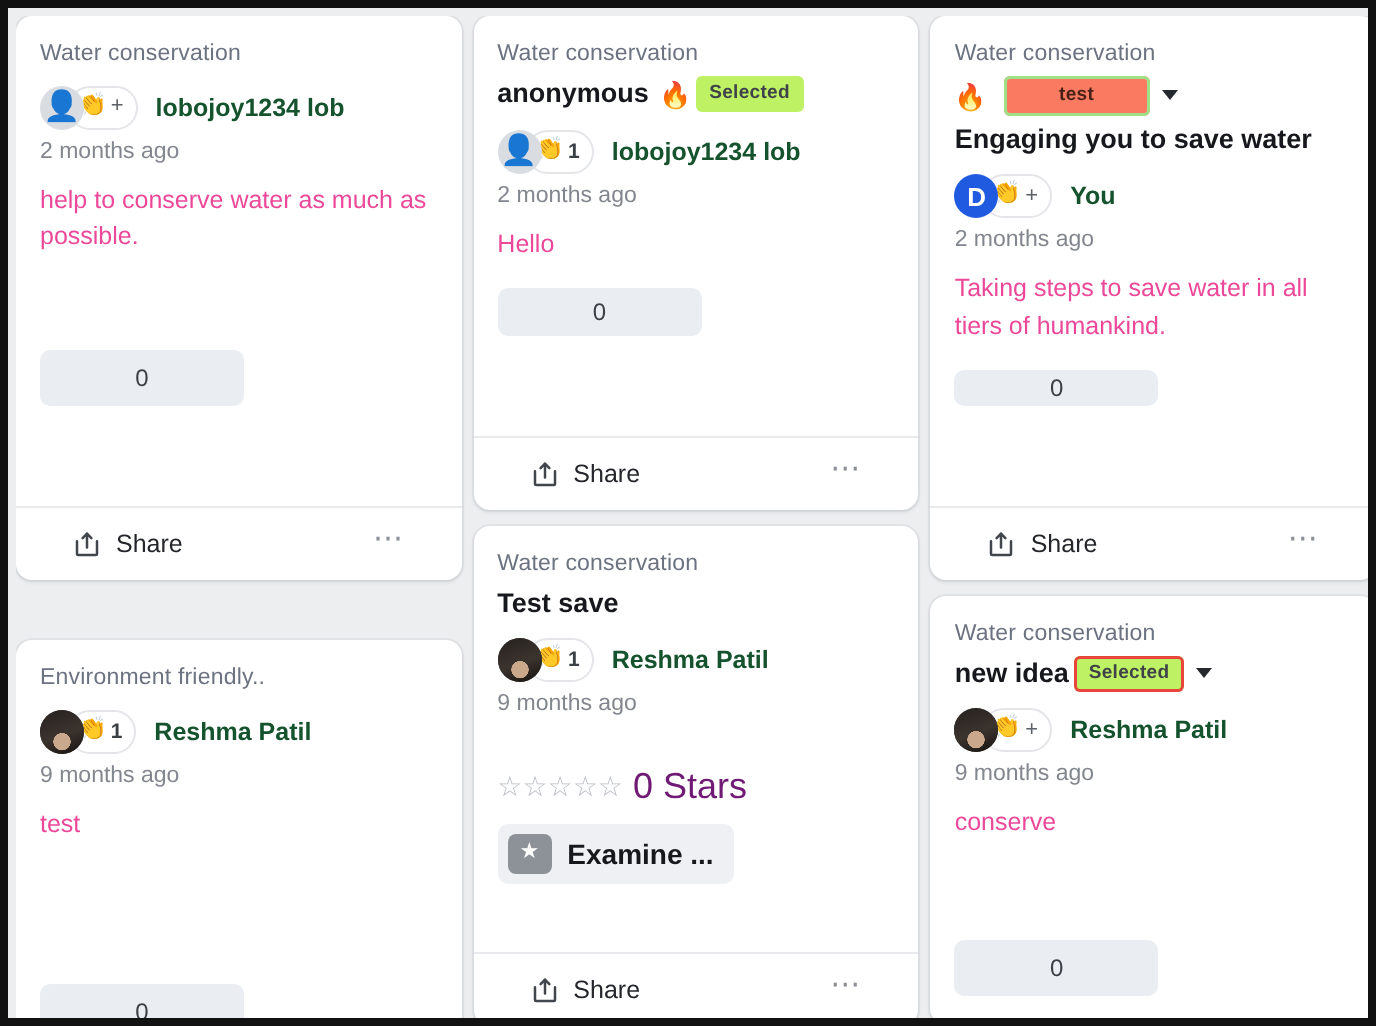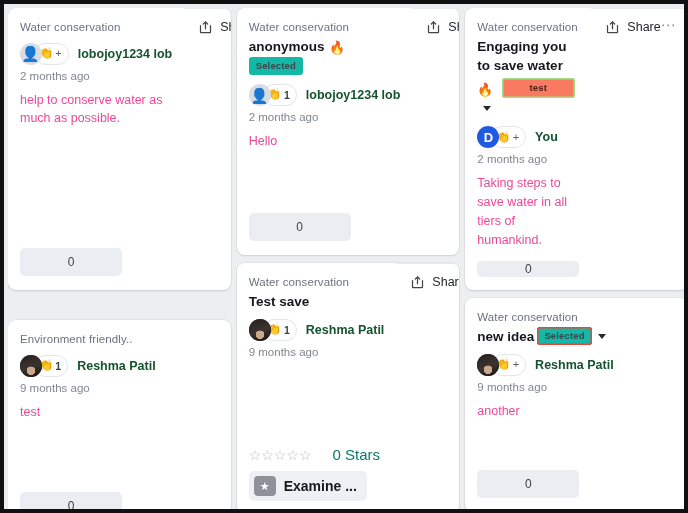--- a/index.html
+++ b/index.html
@@ -45,23 +45,24 @@
     flex-direction: column;
     gap: 8px;
     min-width: 0;
   }
 
   .card {
     background: #ffffff;
     border-radius: 8px;
     box-shadow: 0 1px 2px rgba(20,25,35,0.10), 0 0 0 1px rgba(20,25,35,0.045);
     display: flex;
-    flex-direction: row;
+    flex-direction: column;
     overflow: hidden;
     flex: none;
+    gap: 36px;
   }
 
   .card-body {
     padding: 12px 12px 6px 12px;
     display: flex;
     flex-direction: column;
     flex: 1 1 auto;
     min-height: 0;
   }
 
@@ -92,21 +93,21 @@
     display: inline-block;
     font-size: 9.5px;
     font-weight: 600;
     padding: 2px 7px 3px 7px;
     border-radius: 3px;
     vertical-align: 2px;
     letter-spacing: 0.15px;
     white-space: nowrap;
   }
   .badge-selected {
-    background: #14b8a6;
+    background: #bef264;
     color: #3f4249;
   }
   .badge-outlined {
     box-shadow: inset 0 0 0 1.5px #e8453c;
   }
   .badge-test {
     background: #f97a60;
     color: #4a2016;
     box-shadow: inset 0 0 0 1.5px #9fe08a;
     padding: 3px 28px 4px 28px;
@@ -221,23 +222,22 @@
     gap: 5px;
     margin: 10px 0 8px 0;
   }
   .stars { display: flex; gap: 0px; }
   .star {
     font-size: 14px;
     color: #b9bdc4;
     line-height: 1;
   }
   .stars-label {
-    font-size: 15px;
-    color: #0f766e;
-    margin-left: 16px;
+    font-size: 18px;
+    color: #701a75;
   }
 
   .examine-btn {
     display: inline-flex;
     align-items: center;
     gap: 8px;
     background: #eef0f4;
     border: none;
     border-radius: 5px;
     padding: 5px 10px 5px 5px;
@@ -278,21 +278,22 @@
     align-items: center;
     justify-content: center;
     margin-bottom: 8px;
   }
 
   .card-footer {
     border-top: 1px solid #e8eaee;
     height: 36px;
     display: flex;
     align-items: center;
-    padding: 0 14px;
+    justify-content: space-between;
+    padding: 0 28px;
     flex: none;
   }
   .share-btn {
     display: flex;
     align-items: center;
     gap: 7px;
     background: none;
     border: none;
     padding: 0;
     cursor: pointer;
@@ -454,22 +455,22 @@
               <span class="share-label">Share</span>
             </button>
             <button class="more-btn">⋯</button>
           </div>
         </div>
       </div>
       <div class="column">
         <div class="card" style="height: 282px;">
           <div class="card-body">
             <div class="challenge">Water conservation</div>
+            <div class="title-row" style="margin-top: 1px;"><span class="fire" style="margin-right: 8px; margin-left: 0px;">🔥</span><span><span class="badge badge-test">test</span><span class="caret"></span></span></div>
             <div class="title-row"><span class="title-text">Engaging you to save water</span></div>
-            <div class="title-row" style="margin-top: 1px;"><span class="fire" style="margin-right: 8px; margin-left: 0px;">🔥</span><span><span class="badge badge-test">test</span><span class="caret"></span></span></div>
             <div class="meta-row">
               <div class="avatar-group">
                 <div class="avatar avatar-initial">D</div>
                 <span class="clap-pill">
                   <span class="clap-emoji">👏</span>
                   <span class="clap-plus">+</span>
                 </span>
               </div>
               <div class="author">You</div>
             </div>
@@ -502,20 +503,20 @@
                   <div class="hair"></div>
                 </div>
                 <span class="clap-pill">
                   <span class="clap-emoji">👏</span>
                   <span class="clap-plus">+</span>
                 </span>
               </div>
               <div class="author">Reshma Patil</div>
             </div>
             <div class="timestamp">9 months ago</div>
-            <div class="description">another</div>
+            <div class="description">conserve</div>
             <div class="spacer"></div>
             <button class="count-btn">0</button>
           </div>
         </div>
       </div>
     </div>
 </div>
 
 </body></html>

